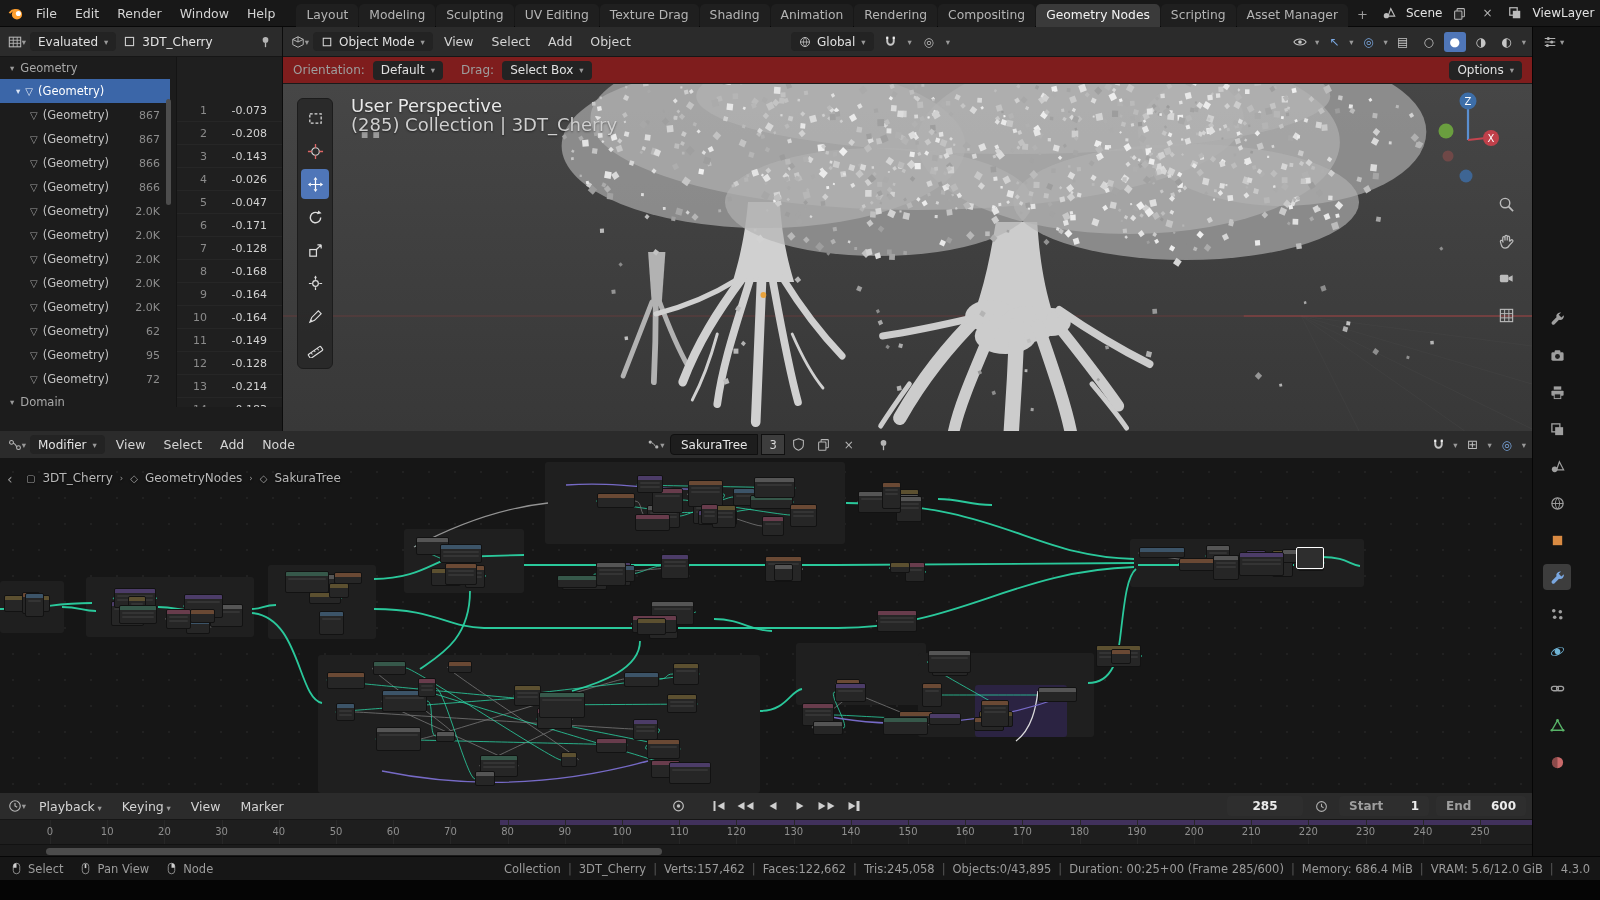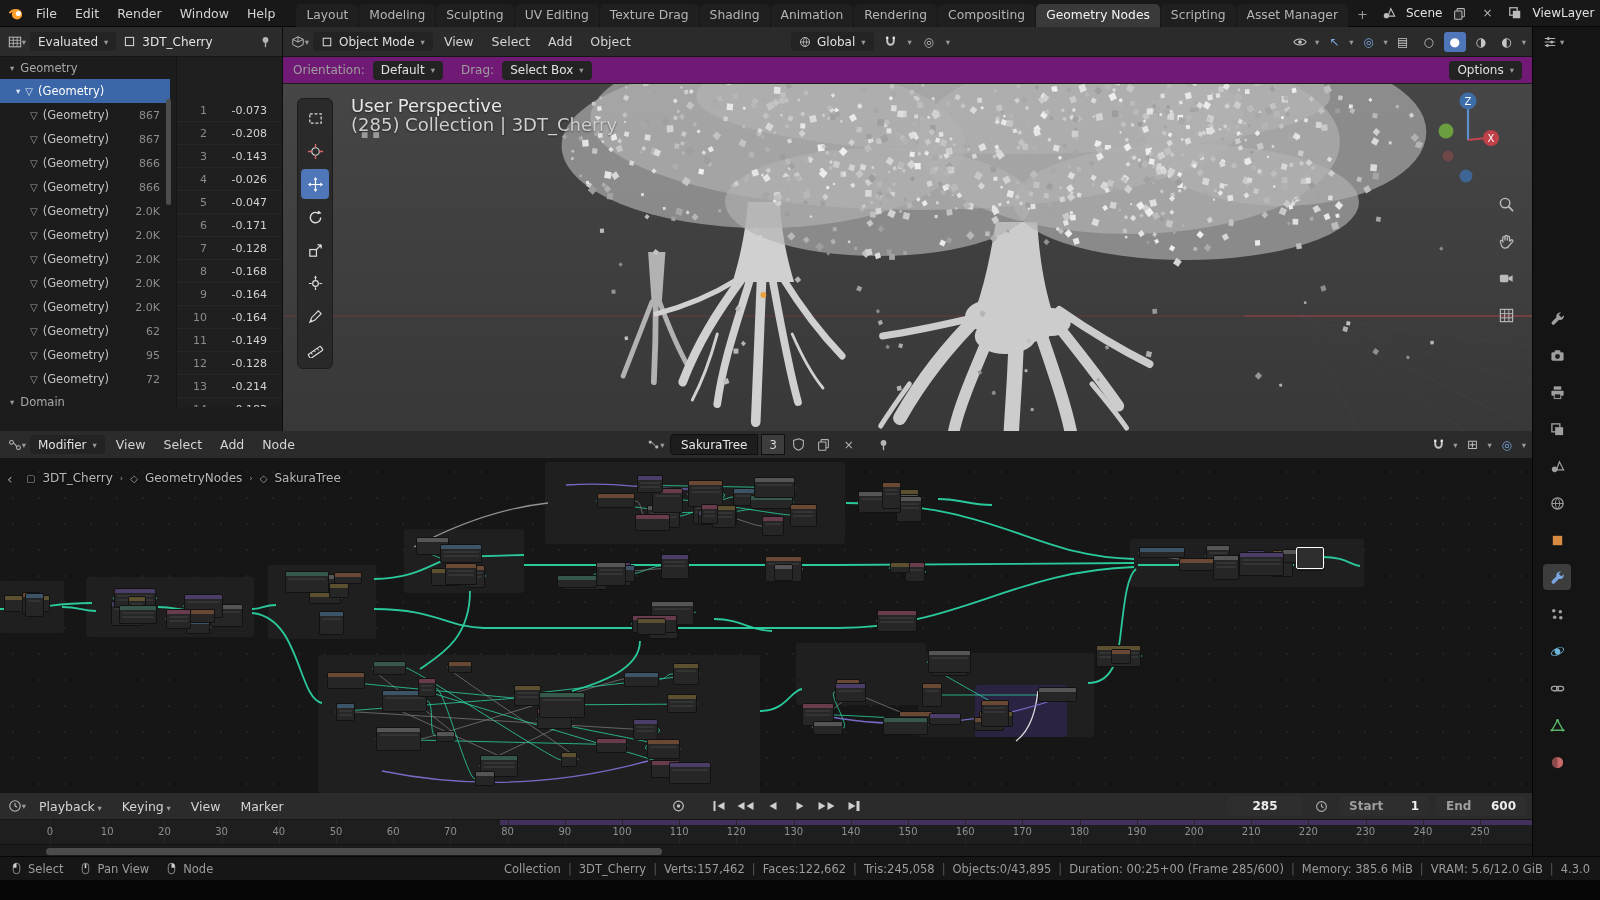--- a/index.html
+++ b/index.html
@@ -35,21 +35,21 @@
   #ss-table{position:absolute;left:176px;top:0;right:0;bottom:0;background:#1f1f1f;border-left:1px solid #141414;padding-top:42px;box-sizing:border-box;}
   .ss-row{display:flex;height:22px;align-items:center;border-bottom:1px solid #262626;font-size:11px;}
   .ss-idx{width:30px;text-align:right;color:#8b8b8b;padding-right:6px;}
   .ss-val{width:54px;text-align:right;color:#d2d2d2;}
   #ss-footer{position:absolute;left:0;right:0;bottom:0;height:24px;background:#2a2a2a;border-top:1px solid #161616;
              display:flex;align-items:center;gap:10px;padding-left:14px;font-size:11.5px;color:#bdbdbd;}
   #ss-footer .vdiv{width:1px;height:14px;background:#4a4a4a;}
   
   #viewport{position:absolute;top:27px;left:283px;width:1249px;height:404px;}
   #vp-header{height:30px;}
-  #vp-toolsettings{height:27px;background:#701a75;border-bottom:1px solid #1a1a1a;display:flex;align-items:center;gap:8px;padding:0 10px;box-sizing:border-box;}
+  #vp-toolsettings{height:27px;background:#7f1d1d;border-bottom:1px solid #1a1a1a;display:flex;align-items:center;gap:8px;padding:0 10px;box-sizing:border-box;}
   .ts-label{color:#9e9e9e;font-size:12px;}
   #vp-canvas{position:absolute;top:57px;left:0;right:0;bottom:0;overflow:hidden;background:#3d3d3d;}
   #scene-svg{position:absolute;inset:0;width:100%;height:100%;}
   #vp-overlay-text{position:absolute;left:68px;top:12px;line-height:19px;font-size:18px;color:#e8e8e8;text-shadow:0 1px 2px rgba(0,0,0,.5);}
   #vp-toolbar{position:absolute;left:14px;top:14px;width:34px;background:rgba(40,40,40,.92);border-radius:6px;padding:4px 0;display:flex;flex-direction:column;align-items:center;gap:3px;border:1px solid #1c1c1c;}
   .tool-btn{width:28px;height:30px;display:flex;align-items:center;justify-content:center;border-radius:4px;}
   .tool-btn.active{background:#4f76b8;}
   #vp-nav{position:absolute;right:14px;top:108px;display:flex;flex-direction:column;align-items:center;gap:13px;}
   .nav-btn{width:24px;height:24px;display:flex;align-items:center;justify-content:center;opacity:.9;}
   #vp-gizmo{position:absolute;right:32px;top:4px;}
@@ -2241,21 +2241,21 @@
         <span>Verts:157,462</span>
         <span class="sep">|</span>
         <span>Faces:122,662</span>
         <span class="sep">|</span>
         <span>Tris:245,058</span>
         <span class="sep">|</span>
         <span>Objects:0/43,895</span>
         <span class="sep">|</span>
         <span>Duration: 00:25+00 (Frame 285/600)</span>
         <span class="sep">|</span>
-        <span>Memory: 385.6 MiB</span>
+        <span>Memory: 686.4 MiB</span>
         <span class="sep">|</span>
         <span>VRAM: 5.6/12.0 GiB</span>
         <span class="sep">|</span>
         <span>4.3.0</span>
       </div>
   </footer>
 
 </div>
 
 </body></html>

